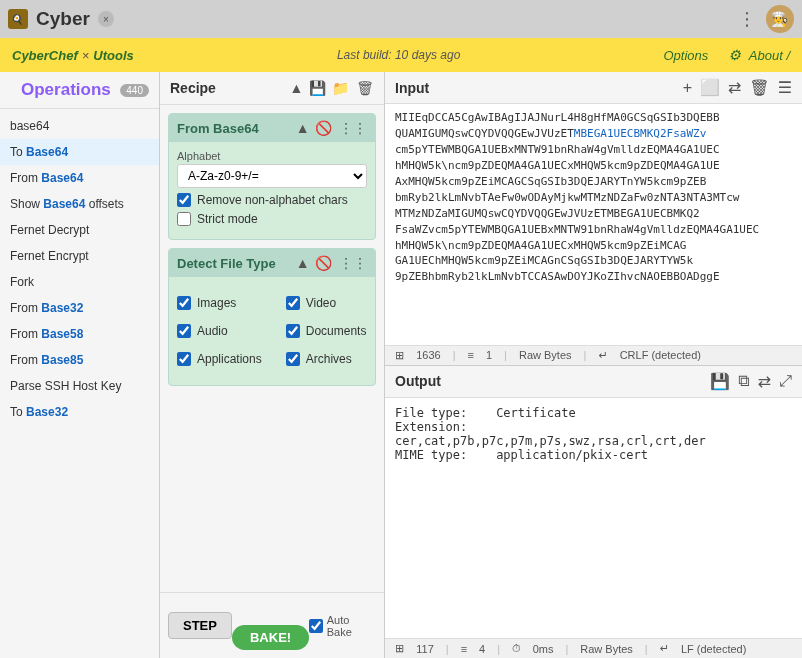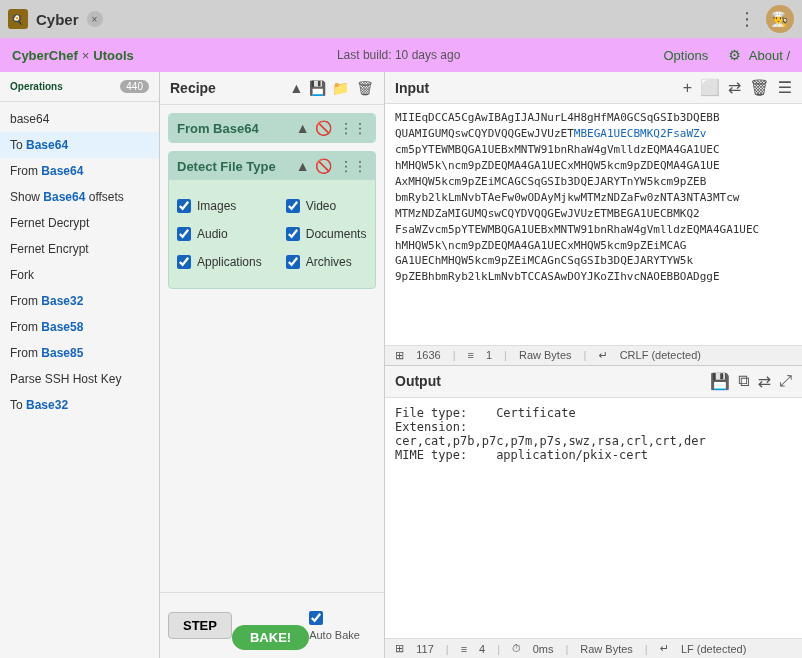--- a/index.html
+++ b/index.html
@@ -3,47 +3,47 @@
   <meta charset="utf-8">
   <style>
     * { box-sizing: border-box; margin: 0; padding: 0; }
     body { font-family: Arial, sans-serif; font-size: 13px; background: #e8e8e8; width: 802px; height: 658px; overflow: hidden; }
 
     
     .title-bar {
       display: flex; align-items: center; background: #d0d0d0; height: 38px; padding: 0 8px; gap: 8px;
     }
     .title-bar-logo { width: 20px; height: 20px; background: #8b6914; border-radius: 3px; display: flex; align-items: center; justify-content: center; color: white; font-size: 10px; }
-    .title-bar-title { font-size: 15px; font-weight: bold; color: #333; }
+    .title-bar-title { font-size: 19px; font-weight: bold; color: #333; }
     .title-bar-close { width: 16px; height: 16px; background: #bbb; border-radius: 50%; display: flex; align-items: center; justify-content: center; font-size: 10px; cursor: pointer; color: #555; }
     .title-bar-spacer { flex: 1; }
     .title-bar-dots { color: #555; font-size: 18px; letter-spacing: 2px; cursor: pointer; }
     .title-bar-avatar { width: 28px; height: 28px; background: #c8a060; border-radius: 50%; display: flex; align-items: center; justify-content: center; font-size: 14px; }
 
     
     .menu-bar {
-      display: flex; align-items: center; background: #f0abfc; height: 34px; padding: 0 12px;
+      display: flex; align-items: center; background: #fde047; height: 34px; padding: 0 12px; font-style: italic;
     }
     .menu-bar-title { font-weight: bold; color: #2a6e2a; font-size: 13px; }
     .menu-bar-sep { color: #555; margin: 0 4px; }
     .menu-bar-spacer { flex: 1; }
     .menu-bar-build { color: #555; font-size: 12px; }
     .menu-bar-options { color: #2a6e2a; font-size: 13px; cursor: pointer; display: flex; align-items: center; gap: 20px; }
     .menu-bar-about { color: #2a6e2a; font-size: 13px; cursor: pointer; margin-left: 8px; }
     .gear-icon { font-size: 14px; }
 
     
     .main { display: flex; height: calc(658px - 38px - 34px); }
 
     
     .sidebar {
       width: 160px; background: #f5f5f5; border-right: 1px solid #ccc; display: flex; flex-direction: column; overflow: hidden;
     }
     .sidebar-header { display: flex; align-items: center; padding: 8px 10px; background: #f5f5f5; border-bottom: 1px solid #ddd; }
-    .sidebar-title { font-weight: bold; font-size: 10px; color: #14532d; }
+    .sidebar-title { font-weight: bold; font-size: 17px; color: #8b5cf6; margin-left: 11px; }
     .sidebar-count { margin-left: auto; background: #aaa; color: white; border-radius: 10px; font-size: 10px; padding: 1px 6px; }
     .sidebar-items { overflow-y: auto; flex: 1; padding: 4px 0; }
     .sidebar-item { padding: 6px 10px; cursor: pointer; color: #333; font-size: 12px; }
     .sidebar-item .highlight { color: #1565c0; font-weight: bold; }
     .sidebar-item.active { background: #e3f2fd; }
 
     
     .recipe-panel {
       width: 225px; background: #f5f5f5; border-right: 1px solid #ccc; display: flex; flex-direction: column; overflow: hidden;
     }
@@ -66,21 +66,21 @@
 
     .checkbox-row { display: flex; align-items: center; gap: 6px; margin: 5px 0; font-size: 12px; color: #333; }
     .checkbox-row input[type="checkbox"] { width: 14px; height: 14px; accent-color: #1565c0; }
 
     .checkbox-grid { display: grid; grid-template-columns: 1fr 1fr; gap: 4px 24px; margin: 6px 0; }
 
     
     .recipe-footer { padding: 8px; display: flex; align-items: center; border-top: 1px solid #ddd; background: #f5f5f5; }
     .step-btn { padding: 5px 14px; background: #e0e0e0; border: 1px solid #bbb; border-radius: 4px; cursor: pointer; font-size: 13px; font-weight: bold; }
     .bake-btn { padding: 5px 18px; background: #4caf50; color: white; border: none; border-radius: 20px; cursor: pointer; font-size: 13px; font-weight: bold; margin-top: 24px; }
-    .auto-bake-label { font-size: 11px; color: #555; display: flex; gap: 4px; flex-direction: column; }
+    .auto-bake-label { font-size: 11px; color: #555; display: flex; align-items: center; gap: 4px; }
 
     
     .right-panel { flex: 1; display: flex; flex-direction: column; background: #fff; }
 
     .input-area { flex: 1; display: flex; flex-direction: column; border-bottom: 1px solid #ccc; }
     .panel-header { display: flex; align-items: center; padding: 6px 10px; background: #f5f5f5; border-bottom: 1px solid #ddd; }
     .panel-title { font-weight: bold; font-size: 14px; color: #333; flex: 1; }
     .panel-controls { display: flex; gap: 8px; color: #555; font-size: 14px; }
     .panel-icon-btn { cursor: pointer; background: none; border: none; color: #555; font-size: 16px; padding: 0; }
 
@@ -158,20 +158,34 @@
 
     <div class="recipe-body">
 
       <div class="op-block">
         <div class="op-block-header">
           <span class="op-block-title">From Base64</span>
           <div class="op-block-controls">
             <button class="icon-btn">▲</button>
             <button class="icon-btn">🚫</button>
             <button class="icon-btn">⋮⋮</button>
+          </div>
+        </div>
+        <div class="op-block-content">
+          <div class="field-label">Alphabet</div>
+          <select class="field-select">
+            <option>A-Za-z0-9+/=</option>
+          </select>
+          <div class="checkbox-row">
+            <input type="checkbox" checked="" style="">
+            <span>Remove non-alphabet chars</span>
+          </div>
+          <div class="checkbox-row">
+            <input type="checkbox" style="">
+            <span>Strict mode</span>
           </div>
         </div>
       </div>
 
       <div class="op-block">
         <div class="op-block-header">
           <span class="op-block-title">Detect File Type</span>
           <div class="op-block-controls">
             <button class="icon-btn">▲</button>
             <button class="icon-btn">🚫</button>

